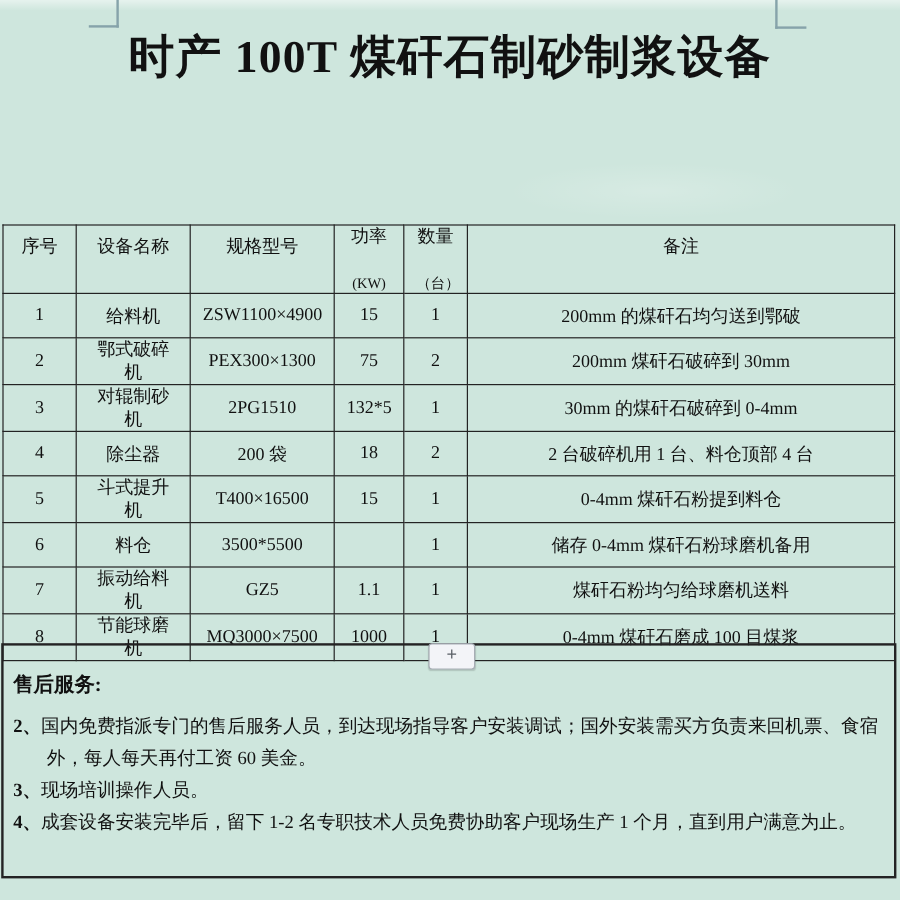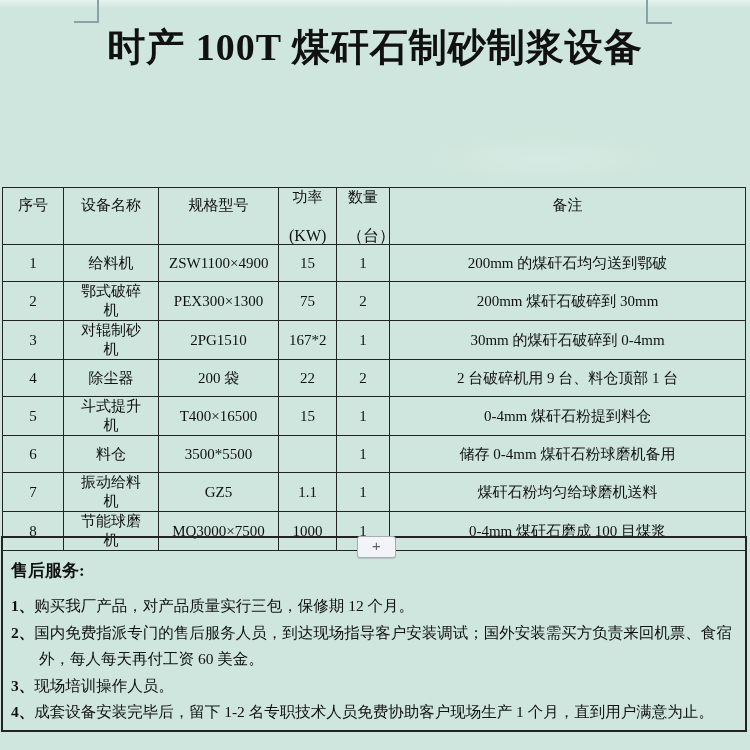--- a/index.html
+++ b/index.html
@@ -26,21 +26,21 @@
   table.equip{
     position:absolute;top:187px;left:2px;width:744px;
     border-collapse:collapse;table-layout:fixed;
   }
   table.equip th,table.equip td{
     border:1.5px solid #232323;text-align:center;vertical-align:middle;
     font-weight:normal;font-size:15px;padding:0 10px;overflow:hidden;
   }
   table.equip thead tr{height:50px;}
   table.equip tbody tr{height:37px;}
-  th .sub{display:block;font-size:16px;line-height:16px;margin-top:21px;}
+  th .sub{display:block;font-size:12px;line-height:16px;margin-top:21px;}
   .plus-btn{
     position:absolute;left:357px;top:536px;width:37px;height:20px;z-index:5;
     background:#f3f4f8;border:1px solid #a7adb5;border-radius:3px;
     color:#5a5f66;font-size:15px;line-height:18px;text-align:center;
     font-family:"Liberation Sans","DejaVu Sans",sans-serif;cursor:pointer;
     box-shadow:0 1px 1px rgba(0,0,0,.15);
   }
   .service-box{
     position:absolute;left:1px;top:536px;width:742px;height:192px;
     border:2px solid #232323;
@@ -94,31 +94,31 @@
       <td>鄂式破碎机</td>
       <td>PEX300×1300</td>
       <td>75</td>
       <td>2</td>
       <td>200mm 煤矸石破碎到 30mm</td>
     </tr>
     <tr>
       <td>3</td>
       <td>对辊制砂机</td>
       <td>2PG1510</td>
-      <td>167*2</td>
+      <td>132*5</td>
       <td>1</td>
       <td>30mm 的煤矸石破碎到 0-4mm</td>
     </tr>
     <tr>
       <td>4</td>
       <td>除尘器</td>
       <td>200 袋</td>
-      <td>22</td>
+      <td>18</td>
       <td>2</td>
-      <td>2 台破碎机用 9 台、料仓顶部 1 台</td>
+      <td>2 台破碎机用 1 台、料仓顶部 4 台</td>
     </tr>
     <tr>
       <td>5</td>
       <td>斗式提升机</td>
       <td>T400×16500</td>
       <td>15</td>
       <td>1</td>
       <td>0-4mm 煤矸石粉提到料仓</td>
     </tr>
     <tr>
@@ -146,18 +146,17 @@
       <td>0-4mm 煤矸石磨成 100 目煤浆</td>
     </tr>
   </tbody>
 </table>
 
 <div class="plus-btn">+</div>
 
 <div class="service-box">
   <div class="service-heading">售后服务:</div>
   <ul class="service-list">
-    <li><span class="num">1、</span><span>购买我厂产品，对产品质量实行三包，保修期 12 个月。</span></li>
     <li><span class="num">2、</span><span>国内免费指派专门的售后服务人员，到达现场指导客户安装调试；国外安装需买方负责来回机票、食宿外，每人每天再付工资 60 美金。</span></li>
     <li><span class="num">3、</span><span>现场培训操作人员。</span></li>
     <li><span class="num">4、</span><span>成套设备安装完毕后，留下 1-2 名专职技术人员免费协助客户现场生产 1 个月，直到用户满意为止。</span></li>
   </ul>
 </div>
 
 </body></html>

